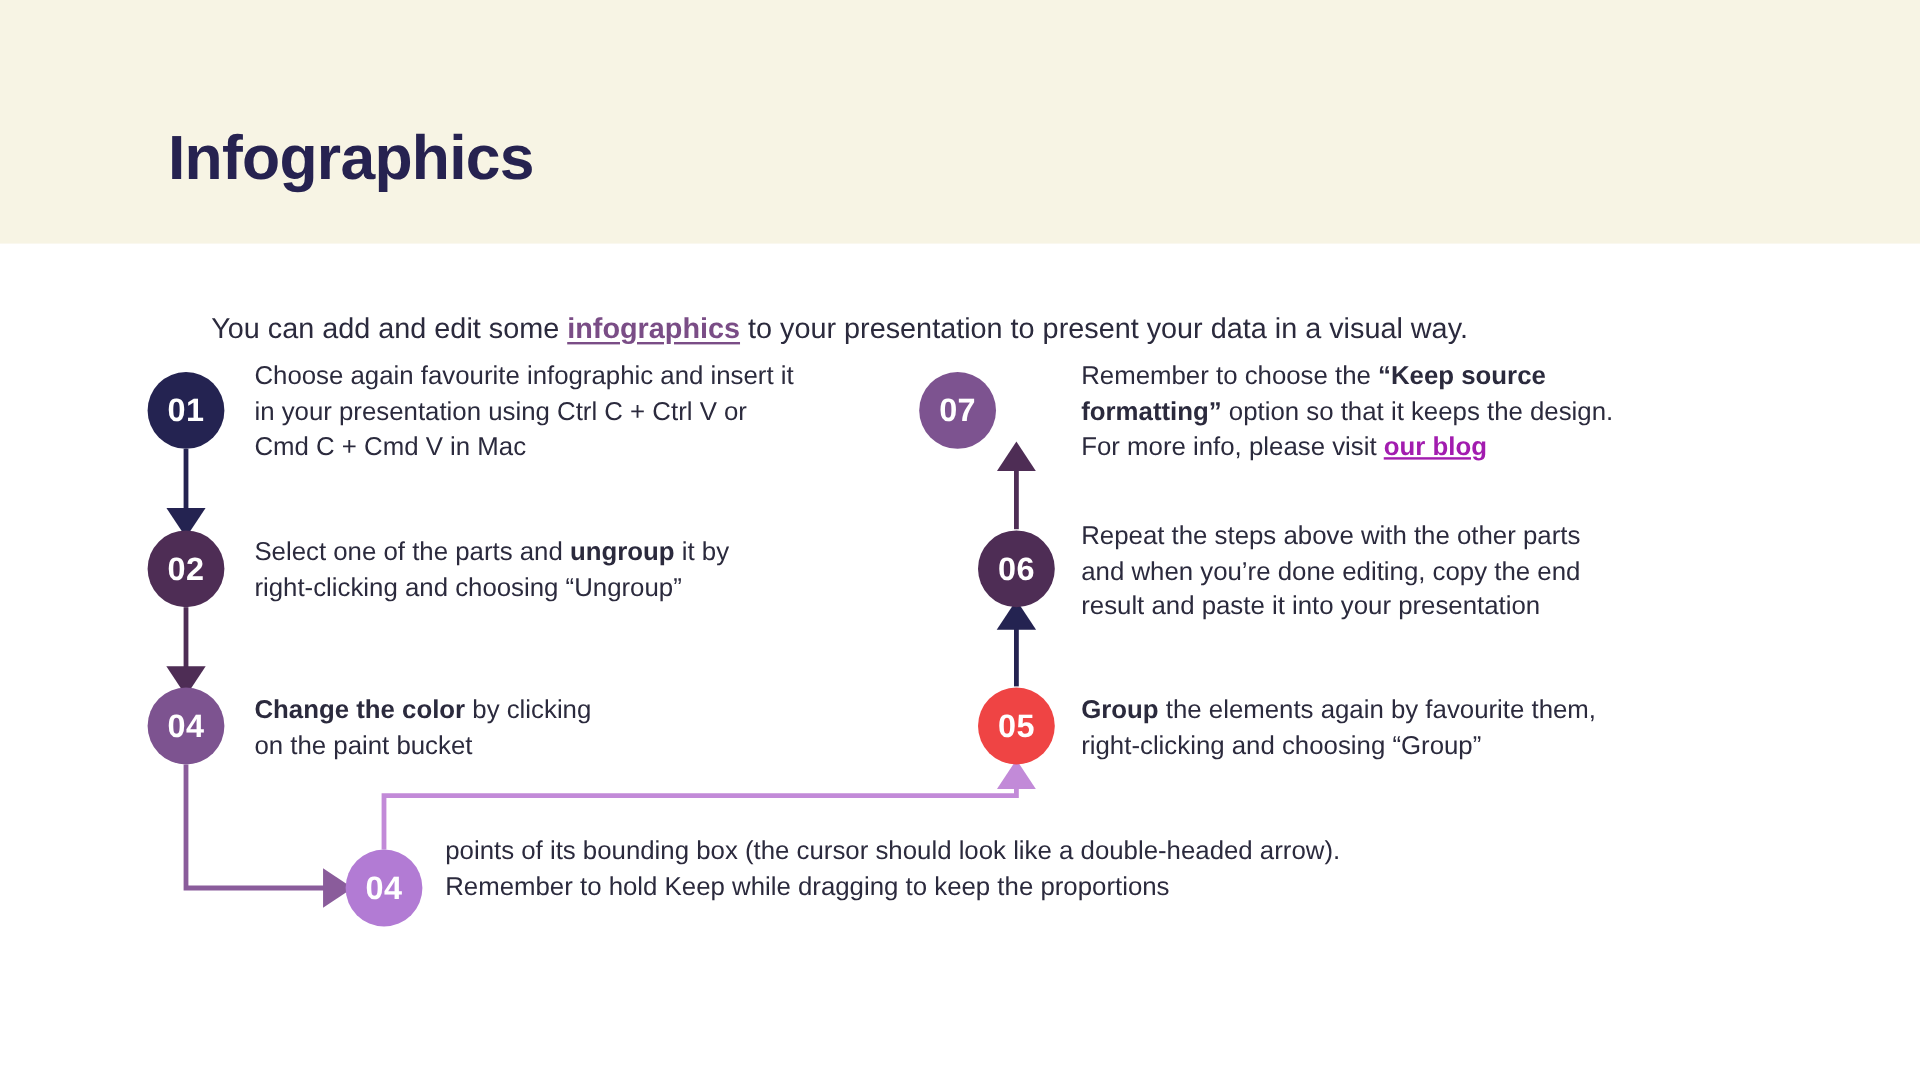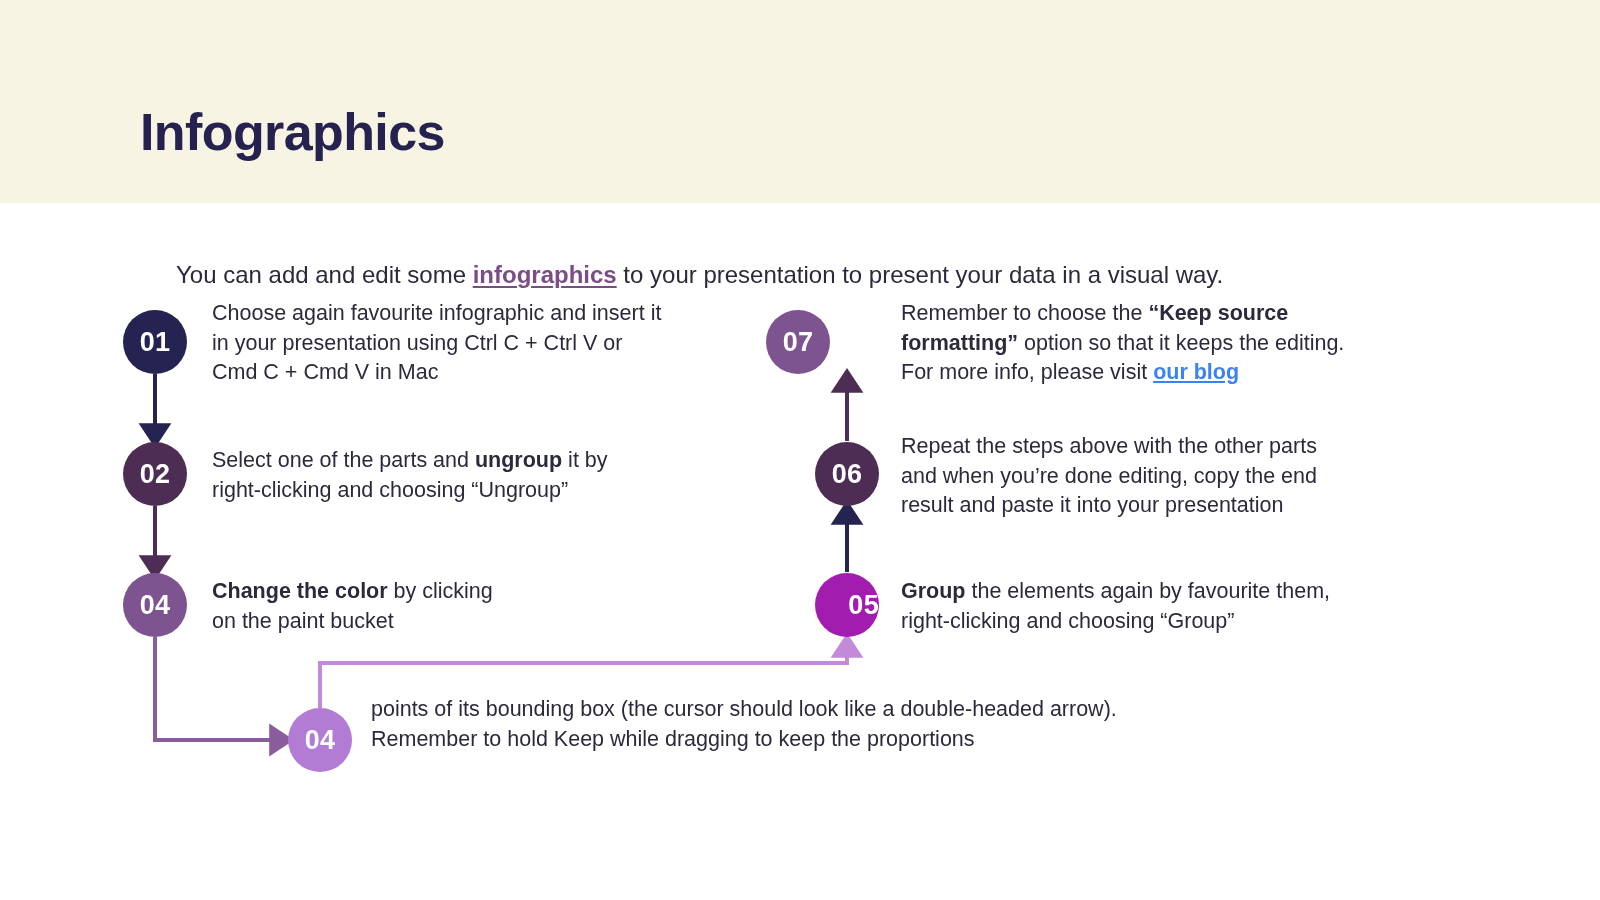--- a/index.html
+++ b/index.html
@@ -65,21 +65,21 @@
     z-index:4;
   }
   .stext {
     position:absolute;
     font-size:21.5px;
     line-height:29.5px;
     color:#2b2a3d;
   }
   .stext b { font-weight:bold; color:#2b2a3d; }
   .stext .lnk {
-    color:#3b82f6;
+    color:#a21caf;
     font-weight:bold;
     text-decoration:underline;
     text-underline-offset:2px;
   }
   
   #connectors {
     position:absolute; left:0; top:0;
     width:1600px; height:900px;
     z-index:1;
     pointer-events:none;
@@ -162,21 +162,21 @@
     <div class="bubble" style="left: 288px; top: 708px; background: rgb(178, 123, 212);">
       <span>04</span>
     </div>
     <div class="stext" style="left:371px; top:695px; width:930px;">
         <div><span>points of its bounding box (the cursor should look like a double-headed arrow).</span></div>
         <div><span>Remember to hold Keep while dragging to keep the proportions</span></div>
       </div>
   </div>
 
   <div class="step">
-    <div class="bubble" style="left: 815px; top: 573px; background: #a21caf; justify-content: flex-end;">
+    <div class="bubble" style="left: 815px; top: 573px; background: #ef4444;">
       <span>05</span>
     </div>
     <div class="stext" style="left:901px; top:577px; width:560px;">
         <div><b>Group</b><span> the elements again by favourite them,</span></div>
         <div><span>right-clicking and choosing “Group”</span></div>
       </div>
   </div>
 
   <div class="step">
     <div class="bubble" style="left: 815px; top: 442px; background: rgb(78, 45, 85);">
@@ -188,18 +188,18 @@
         <div><span>result and paste it into your presentation</span></div>
       </div>
   </div>
 
   <div class="step">
     <div class="bubble" style="left: 766px; top: 310px; background: rgb(125, 83, 144);">
       <span>07</span>
     </div>
     <div class="stext" style="left:901px; top:299px; width:560px;">
         <div><span>Remember to choose the </span><b>“Keep source</b></div>
-        <div><b>formatting”</b><span> option so that it keeps the editing.</span></div>
+        <div><b>formatting”</b><span> option so that it keeps the design.</span></div>
         <div><span>For more info, please visit </span><a class="lnk" href="#">our blog</a></div>
       </div>
   </div>
 
 </div>
 
 </body></html>

